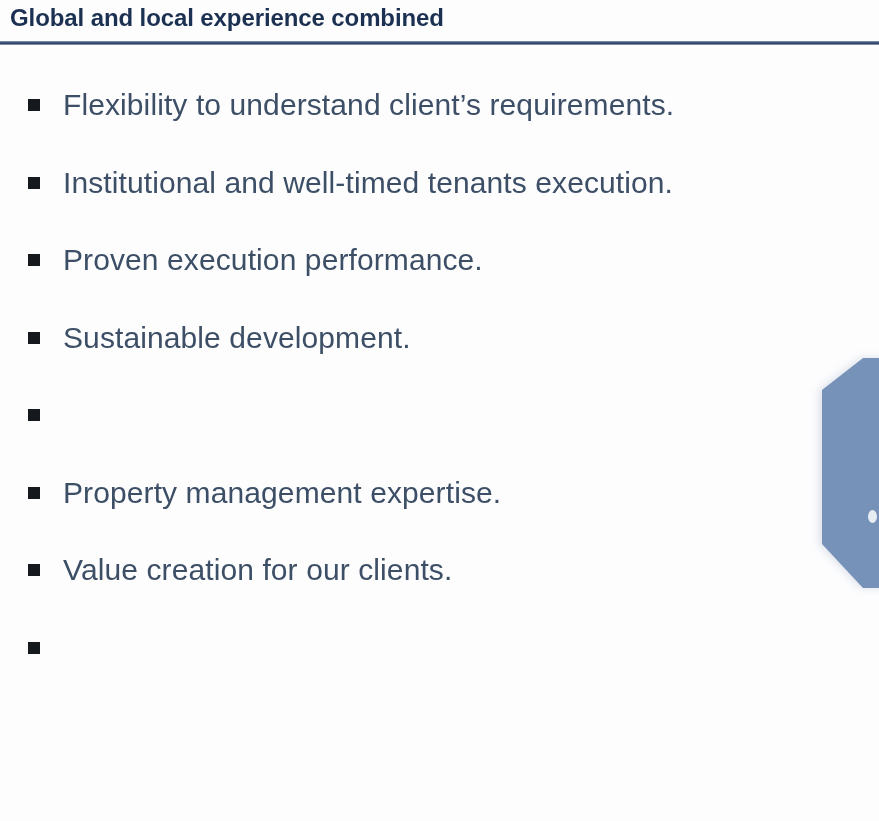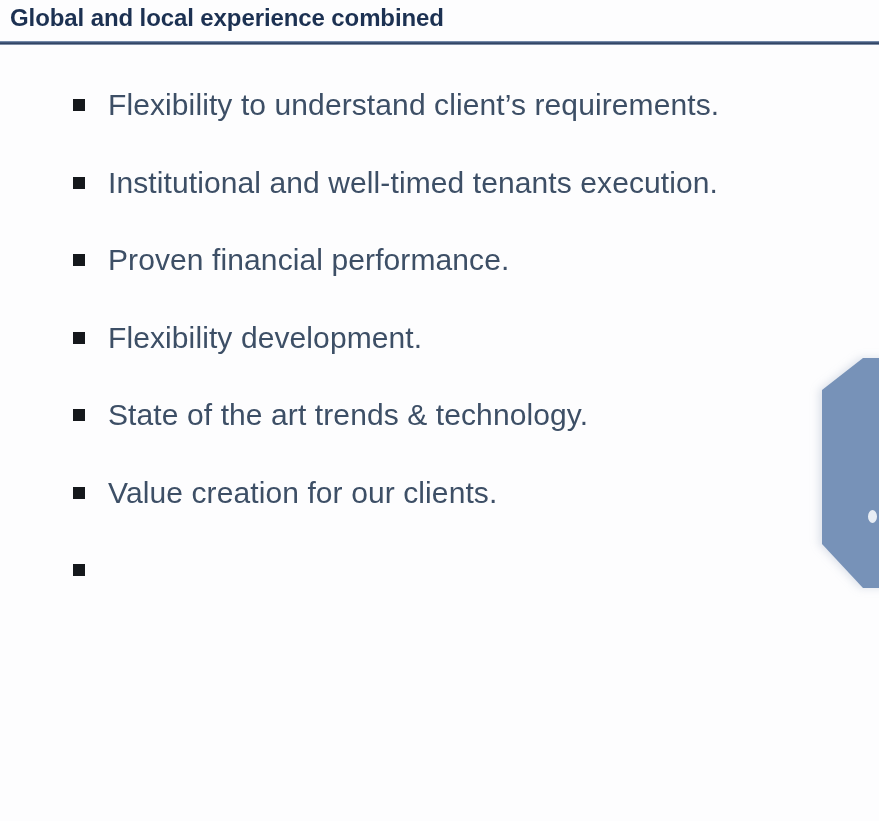--- a/index.html
+++ b/index.html
@@ -84,21 +84,20 @@
     position: absolute;
     left: 0;
     top: 80px;
     width: 879px;
   }
   .bullet-item {
     position: relative;
     height: 77.5px;
     display: flex;
     align-items: flex-start;
-    margin-left: 45px;
   }
   .bullet-marker {
     position: absolute;
     left: 28px;
     top: 19px;
     width: 12px;
     height: 12px;
     background: #15181c;
   }
   .bullet-text {
@@ -136,34 +135,37 @@
       <span class="bullet-text">Flexibility to understand client’s requirements.</span>
     </div>
 
     <div class="bullet-item">
       <span class="bullet-marker"></span>
       <span class="bullet-text">Institutional and well-timed tenants execution.</span>
     </div>
 
     <div class="bullet-item">
       <span class="bullet-marker"></span>
-      <span class="bullet-text">Proven financial performance.</span>
+      <span class="bullet-text">Proven execution performance.</span>
     </div>
 
     <div class="bullet-item">
       <span class="bullet-marker"></span>
-      <span class="bullet-text">Flexibility development.</span>
+      <span class="bullet-text">Sustainable development.</span>
     </div>
 
 
     <div class="bullet-item">
       <span class="bullet-marker"></span>
-      <span class="bullet-text">State of the art trends &amp; technology.</span>
     </div>
 
+    <div class="bullet-item">
+      <span class="bullet-marker"></span>
+      <span class="bullet-text">Property management expertise.</span>
+    </div>
 
     <div class="bullet-item">
       <span class="bullet-marker"></span>
       <span class="bullet-text">Value creation for our clients.</span>
     </div>
 
     <div class="bullet-item">
       <span class="bullet-marker"></span>
     </div>
 

